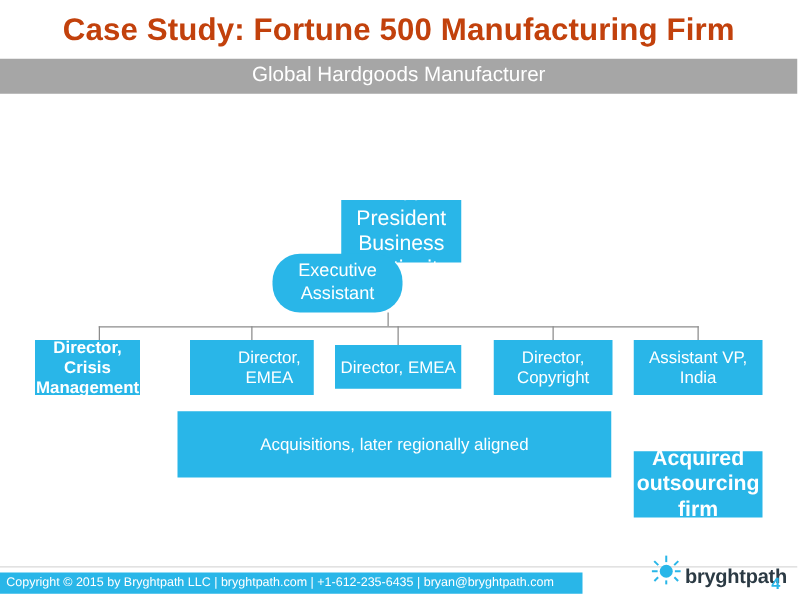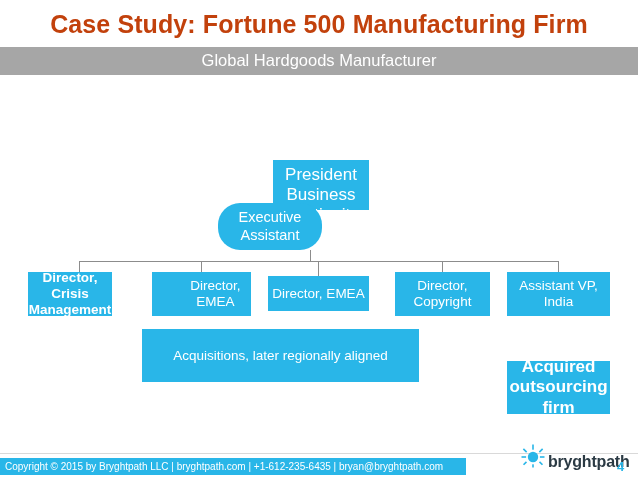--- a/index.html
+++ b/index.html
@@ -69,21 +69,21 @@
   .vp        { left: 273px; top: 128px;  width: 96px;  height: 50px; }
   .ea        { left: 218px; top: 203px;  width: 104px; height: 47px; }
 
   .d-crisis  { left: 28px;  top: 272px;  width: 84px; height: 44px; font-weight: bold; }
   .d-emea    { left: 152px; top: 272px;  width: 99px;  height: 44px; padding-left: 32px; }
   .d-apac    { left: 268px; top: 276px;  width: 101px; height: 35px; }
   .d-amer    { left: 395px; top: 272px;  width: 95px;  height: 44px; }
   .avp-india { left: 507px; top: 272px;  width: 103px; height: 44px; }
 
   .r-first   { left: 28px;  top: 329px;  width: 102px; height: 53px; }
-  .r-acq     { left: 142px; top: 329px;  width: 277px; height: 53px; }
+  .r-acq     { left: 142px; top: 329px;  width: 347px; height: 53px; }
   .r-outs    { left: 507px; top: 329px;  width: 103px; height: 53px; font-weight: bold; }
 
   
   .line {
     position: absolute;
     background: #8c8c8c;
   }
   .v-vp-ea   { left: 310px; top: 178px; width: 1px; height: 25px; }
   .v-ea-bus  { left: 310px; top: 250px; width: 1px; height: 11px; }
   .h-bus     { left: 79px;  top: 261px; width: 480px; height: 1px; }

